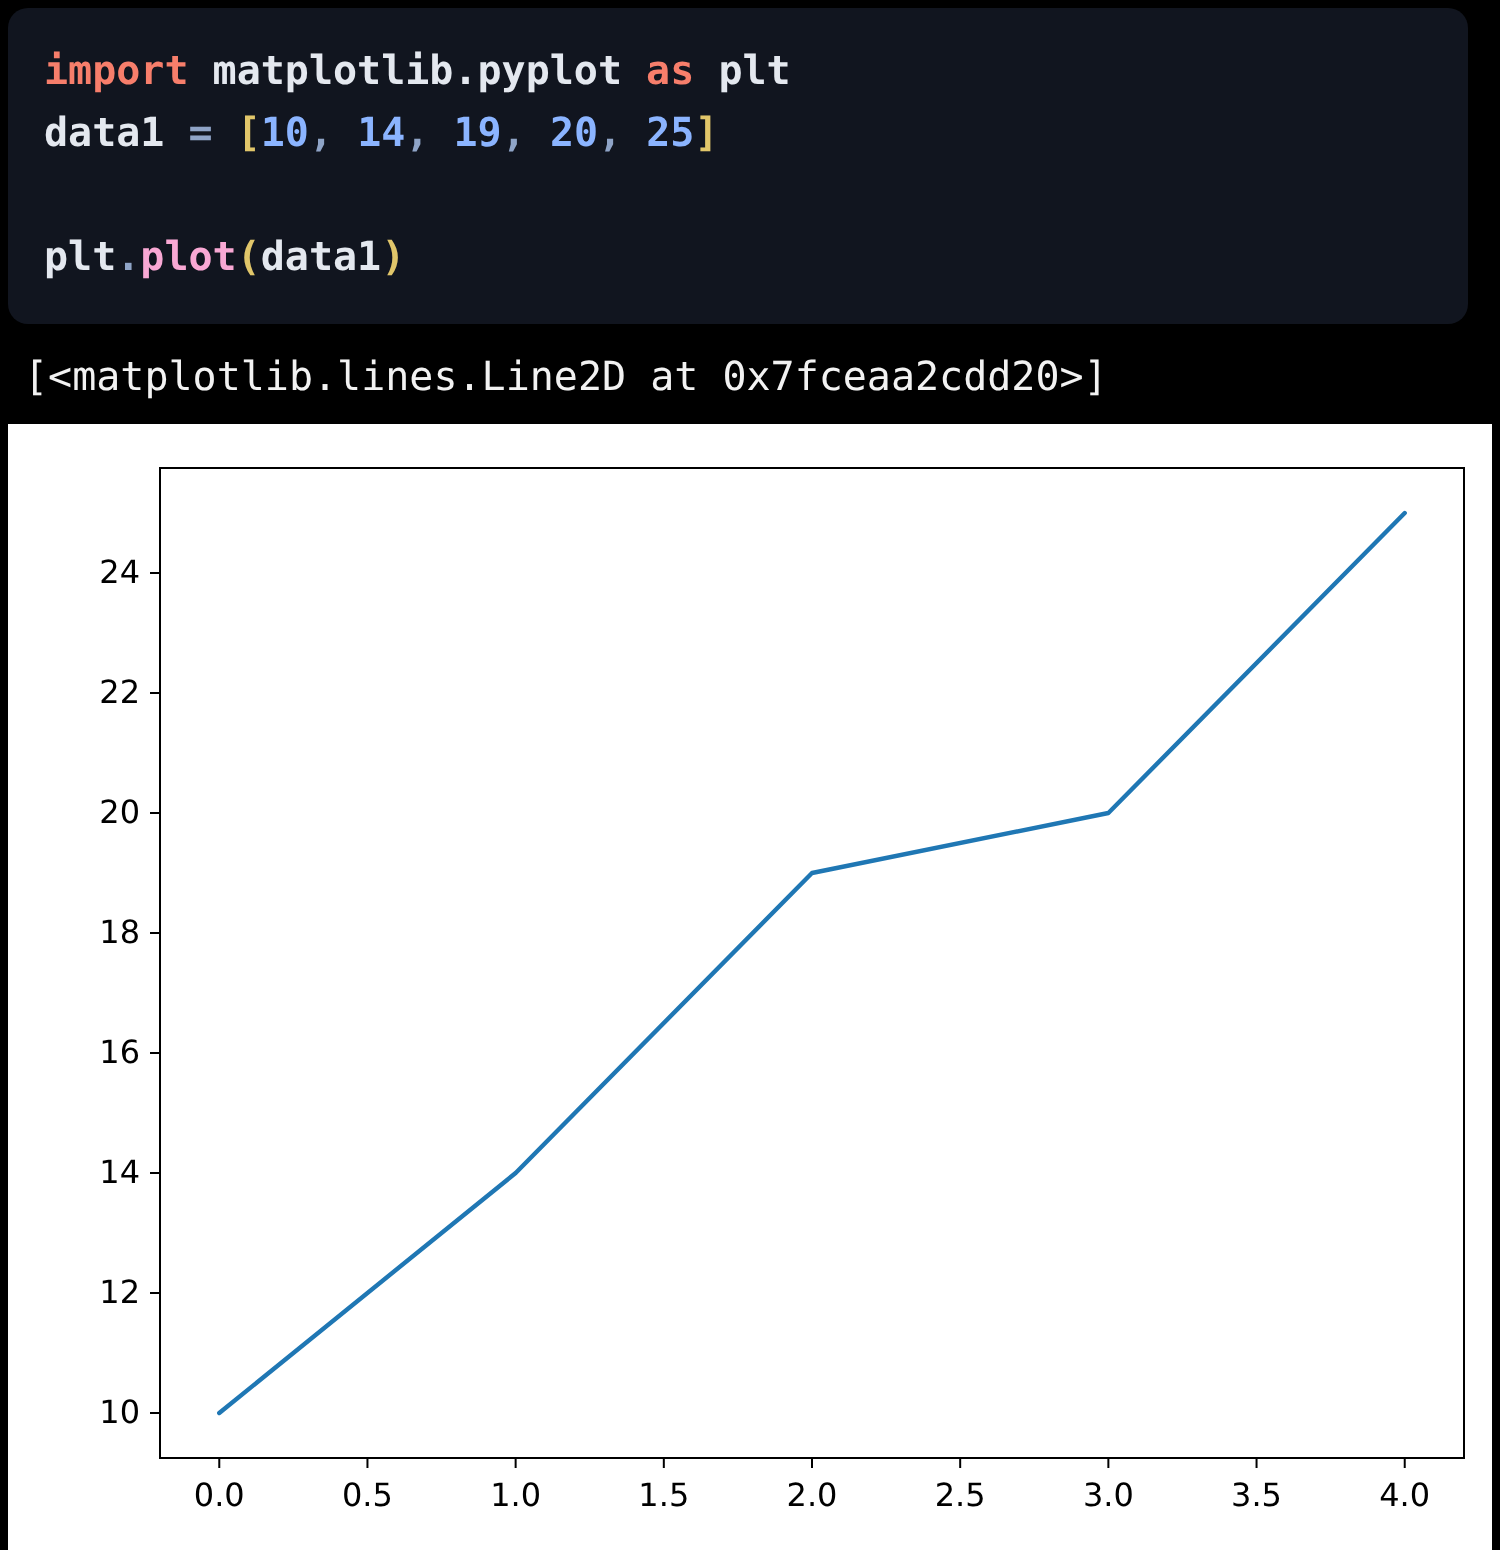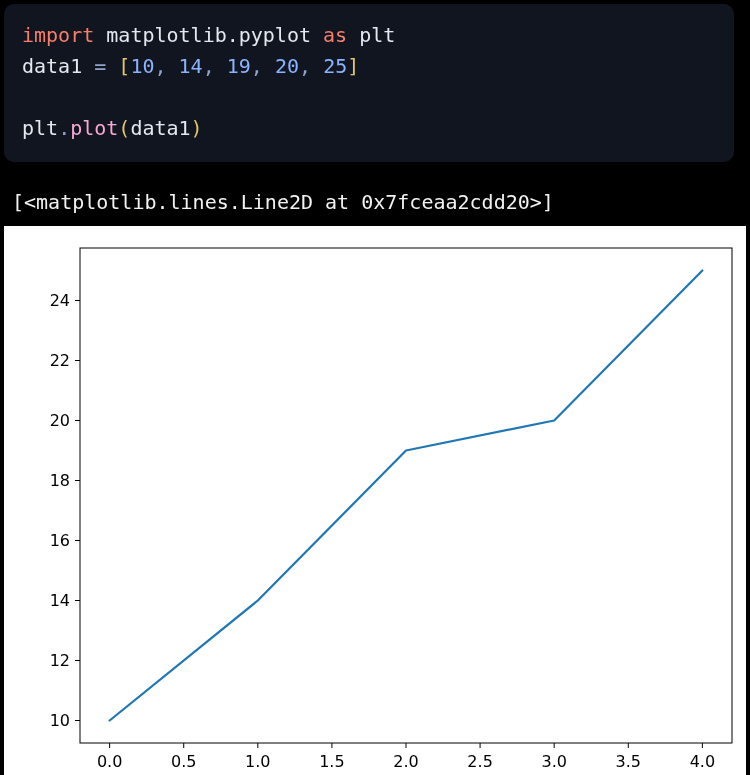--- a/index.html
+++ b/index.html
@@ -12,35 +12,36 @@
     overflow: hidden;
   }
   .code-cell {
     background: #11151f;
     border-radius: 10px;
     padding: 16px 29px 18px 18px;
     color: #dbe1ea;
     font-size: 20px;
     line-height: 1.55;
     margin: 4px 16px 0 4px;
+    font-weight: bold;
   }
   .code-line { white-space: pre; }
   .tok-kw { color: #f77e6b; }       
   .tok-mod { color: #e4e8ef; }      
   .tok-name { color: #e4e8ef; }
   .tok-op { color: #8fa4c7; }
   .tok-num { color: #8bb4ff; }
   .tok-punc { color: #e1c66a; }
   .tok-method { color: #f9a8d4; }
   .tok-call { color: #e4e8ef; }
 
   .output-cell {
     color: #f2f2f2;
     font-size: 20px;
-    padding: 28px 12px 12px 12px;
+    padding: 14px 12px 12px 12px;
     white-space: pre;
   }
 
   .chart-wrap {
     background: #fff;
     margin: 0 4px 4px 4px;
     padding: 12px 6px 6px 6px;
   }
   svg { display: block; }
   .mpl-spine { stroke: #000; stroke-width: 1; fill: none; }

